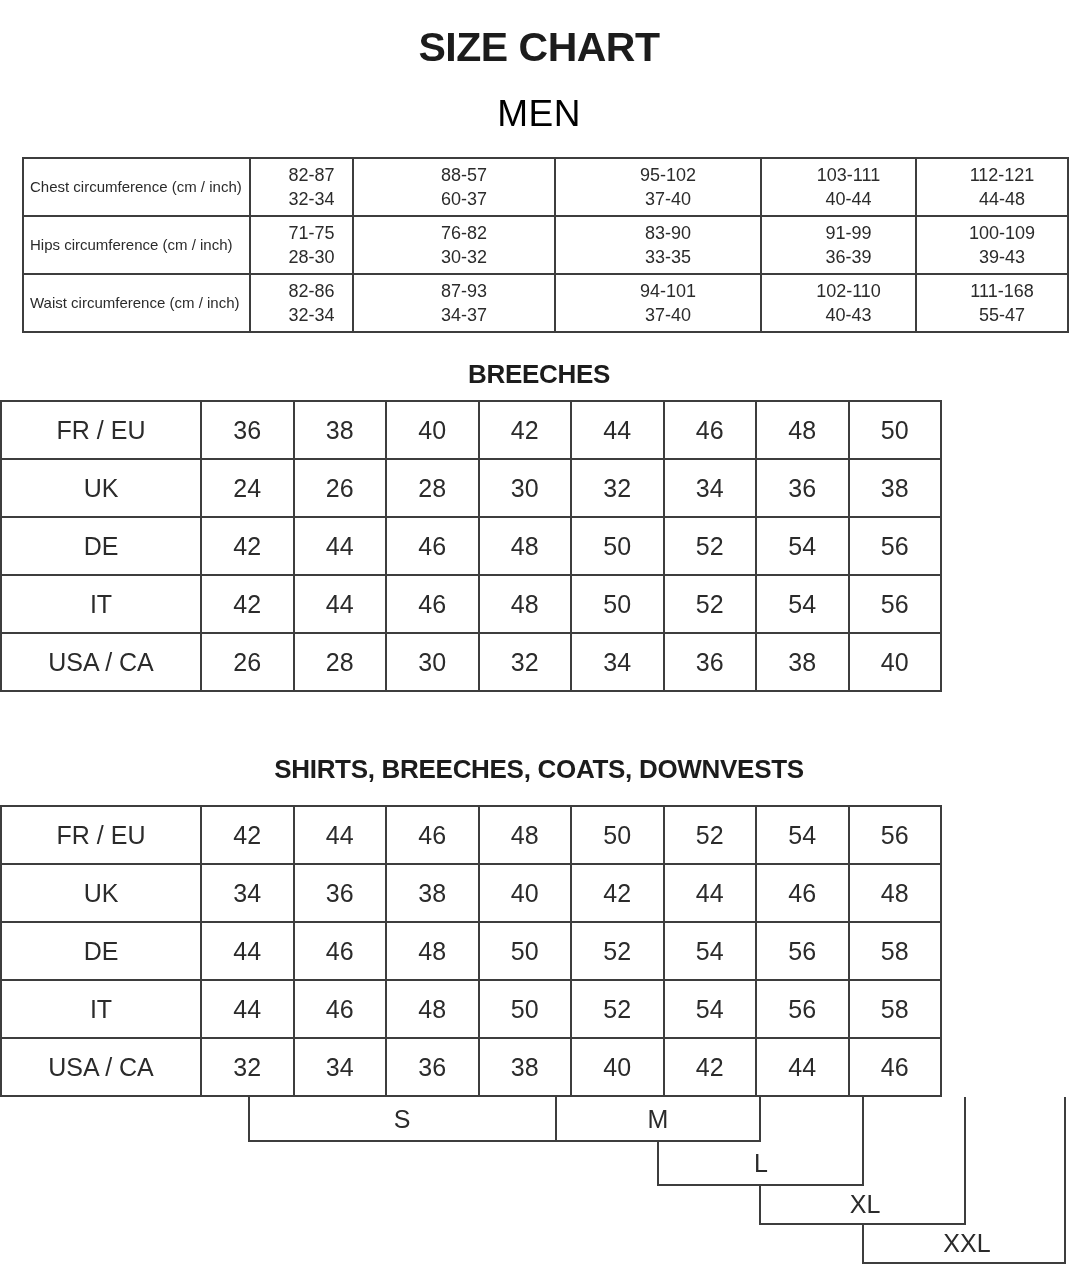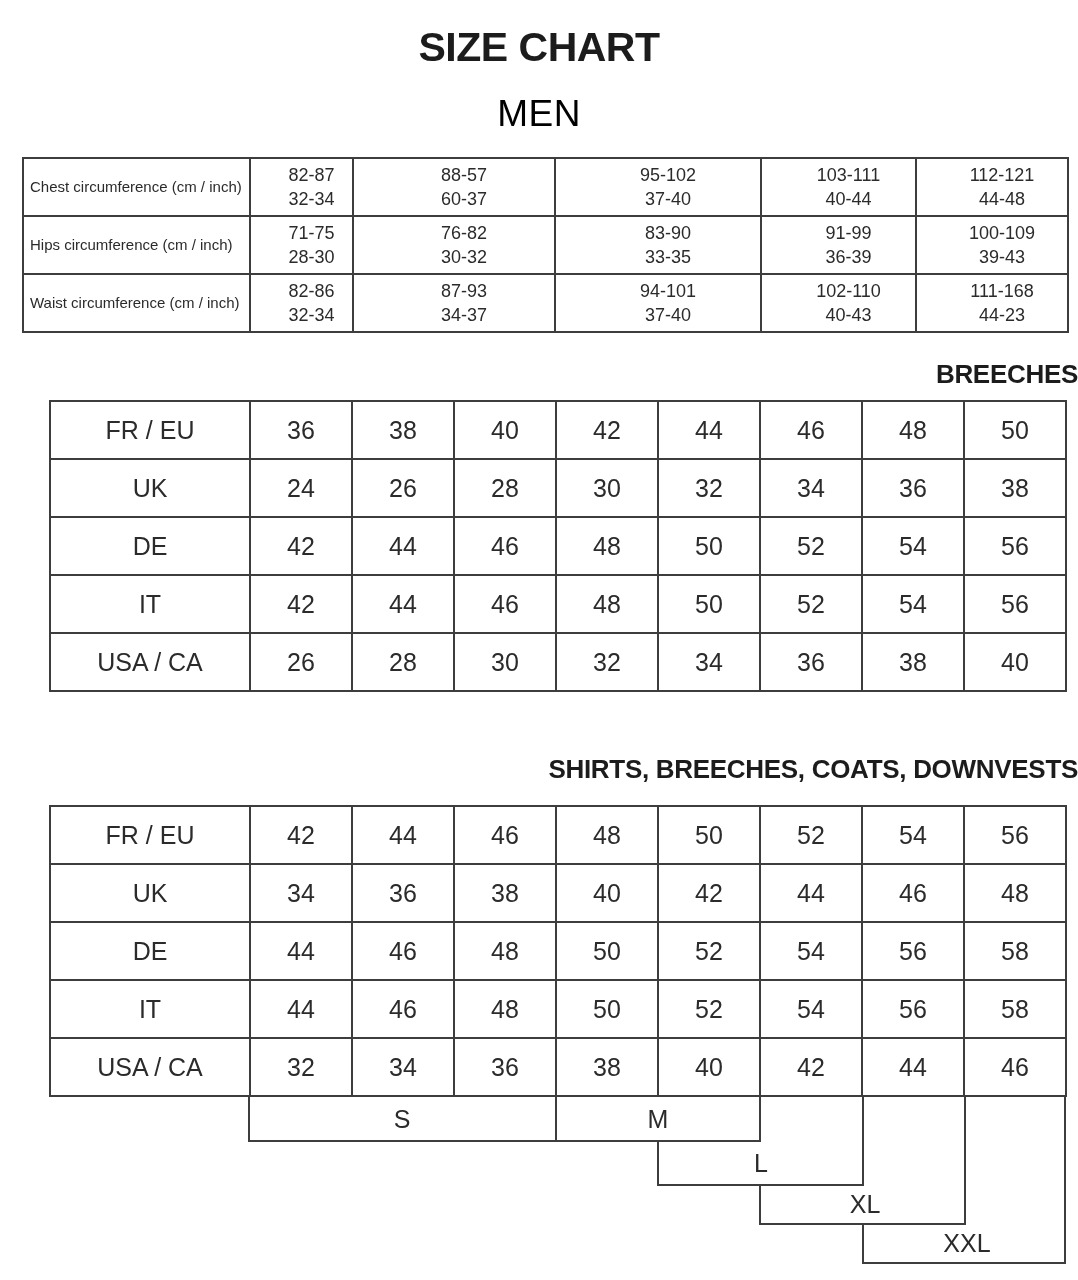--- a/index.html
+++ b/index.html
@@ -19,24 +19,24 @@
   table { border-collapse:collapse; table-layout:fixed; }
   td { border:2px solid #3d3d3d; text-align:center; vertical-align:middle; padding:0; }
 
   
   .t-measure { margin:22px 0 0 22px; width:1045px; }
   .t-measure td { height:56px; font-size:18px; line-height:24px; }
   .t-measure td.m-lbl { font-size:15px; text-align:left; padding-left:6px; line-height:18px; }
   .two-line span { display:block;padding-left:20px; }
 
   
-  .section-title { margin:0; text-align:right; font-size:26px; font-weight:700; letter-spacing:-0.3px; color:#1c1c1c; }
+  .section-title { margin:0; text-align:center; font-size:26px; font-weight:700; letter-spacing:-0.3px; color:#1c1c1c; }
   .st-breeches { margin-top:26px; }
   .st-shirts   { margin-top:62px; }
-  .t-sizes { margin-left:49px; width:1018px;padding-left:28px; }
+  .t-sizes { width:942px;padding-left:28px; }
   .t-breeches { margin-top:10px; }
   .t-shirts   { margin-top:20px; }
   .t-sizes td { height:56px; font-size:25px; }
 
   
   .bands { position:relative; margin-left:49px; width:1018px; height:172px; }
   .bands svg { display:block; }
   .bands path { fill:none; stroke:#3d3d3d; stroke-width:2; }
   .bands text {
     font-family:"Liberation Sans", sans-serif; font-size:25px; fill:#2b2b2b;
@@ -118,21 +118,21 @@
     <td class="two-line">
           <span>94-101</span>
           <span>37-40</span>
         </td>
     <td class="two-line">
           <span>102-110</span>
           <span>40-43</span>
         </td>
     <td class="two-line">
           <span>111-168</span>
-          <span>44-23</span>
+          <span>55-47</span>
         </td>
   </tr>
 </tbody>
   </table>
 
 <h3 class="section-title st-breeches">BREECHES</h3>
 <table class="t-sizes t-breeches">
   <colgroup>
       <col style="width:200px">
     </colgroup>

